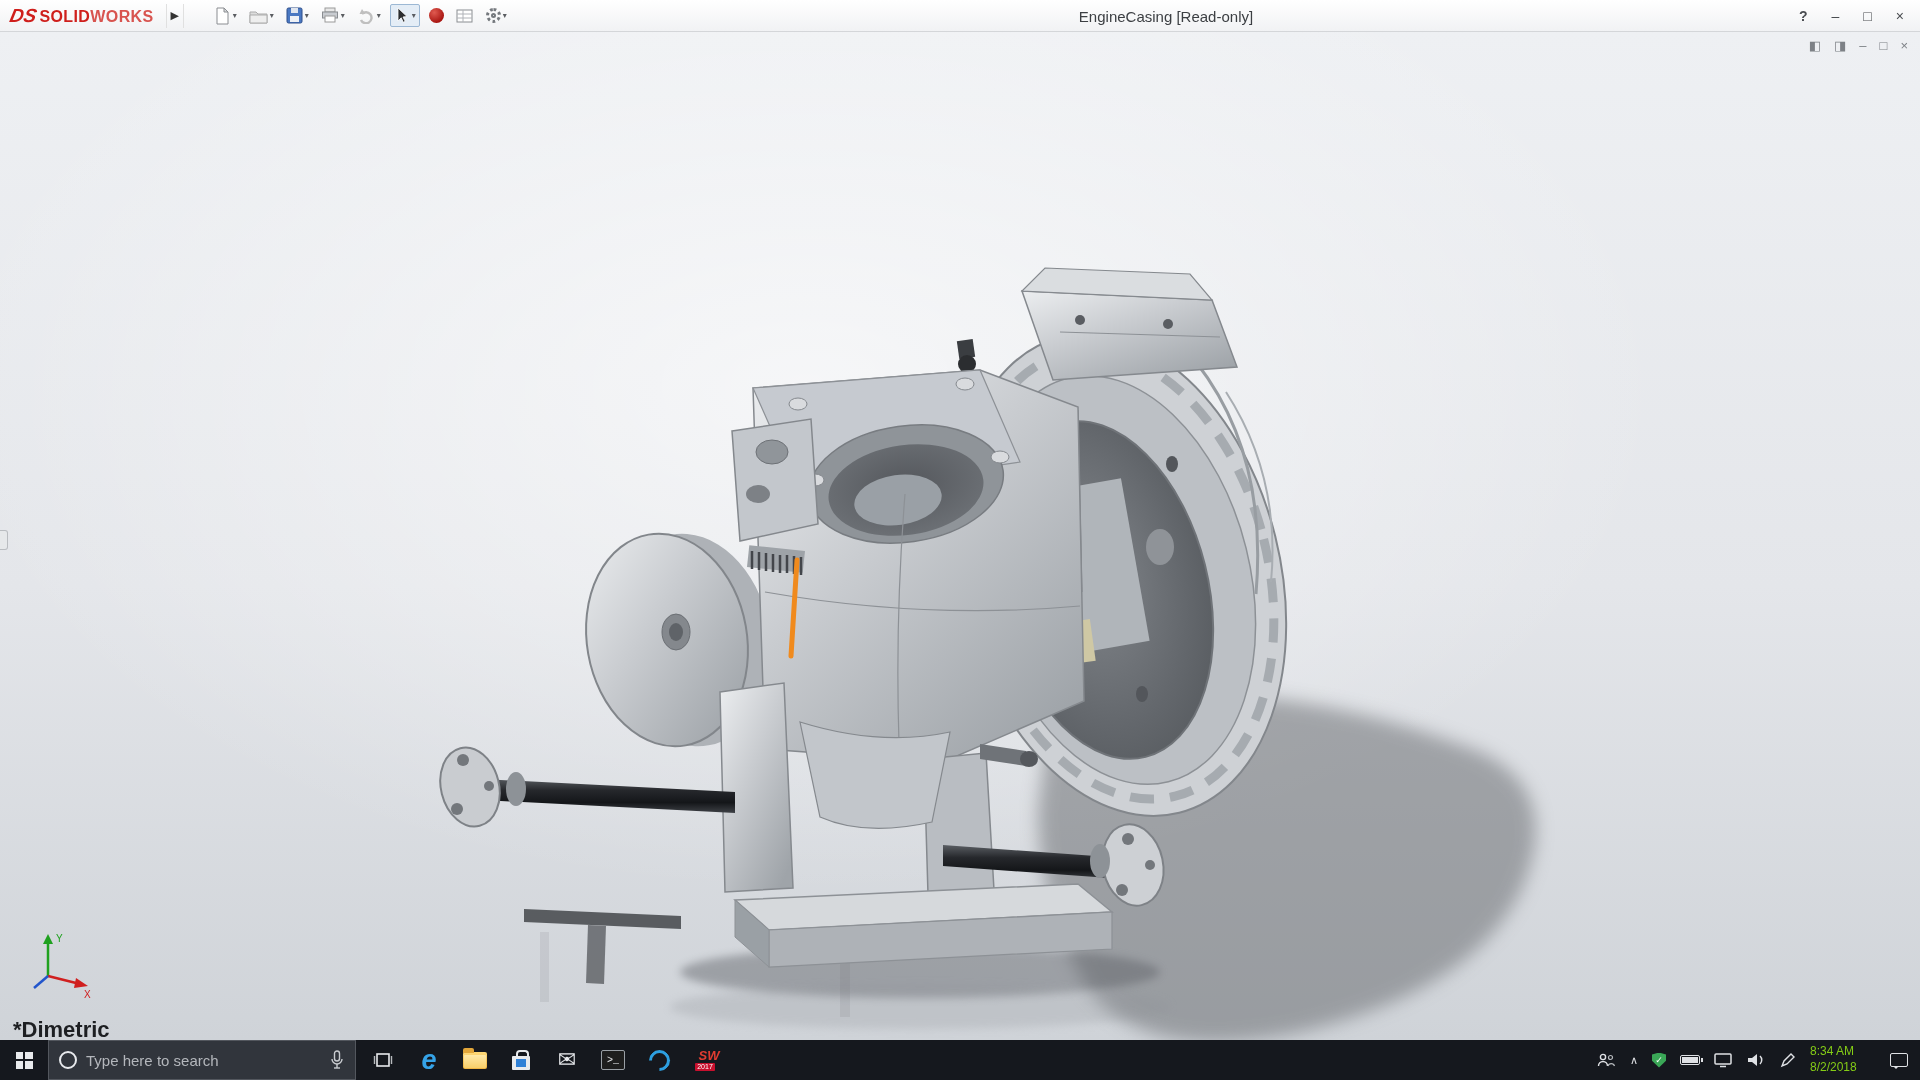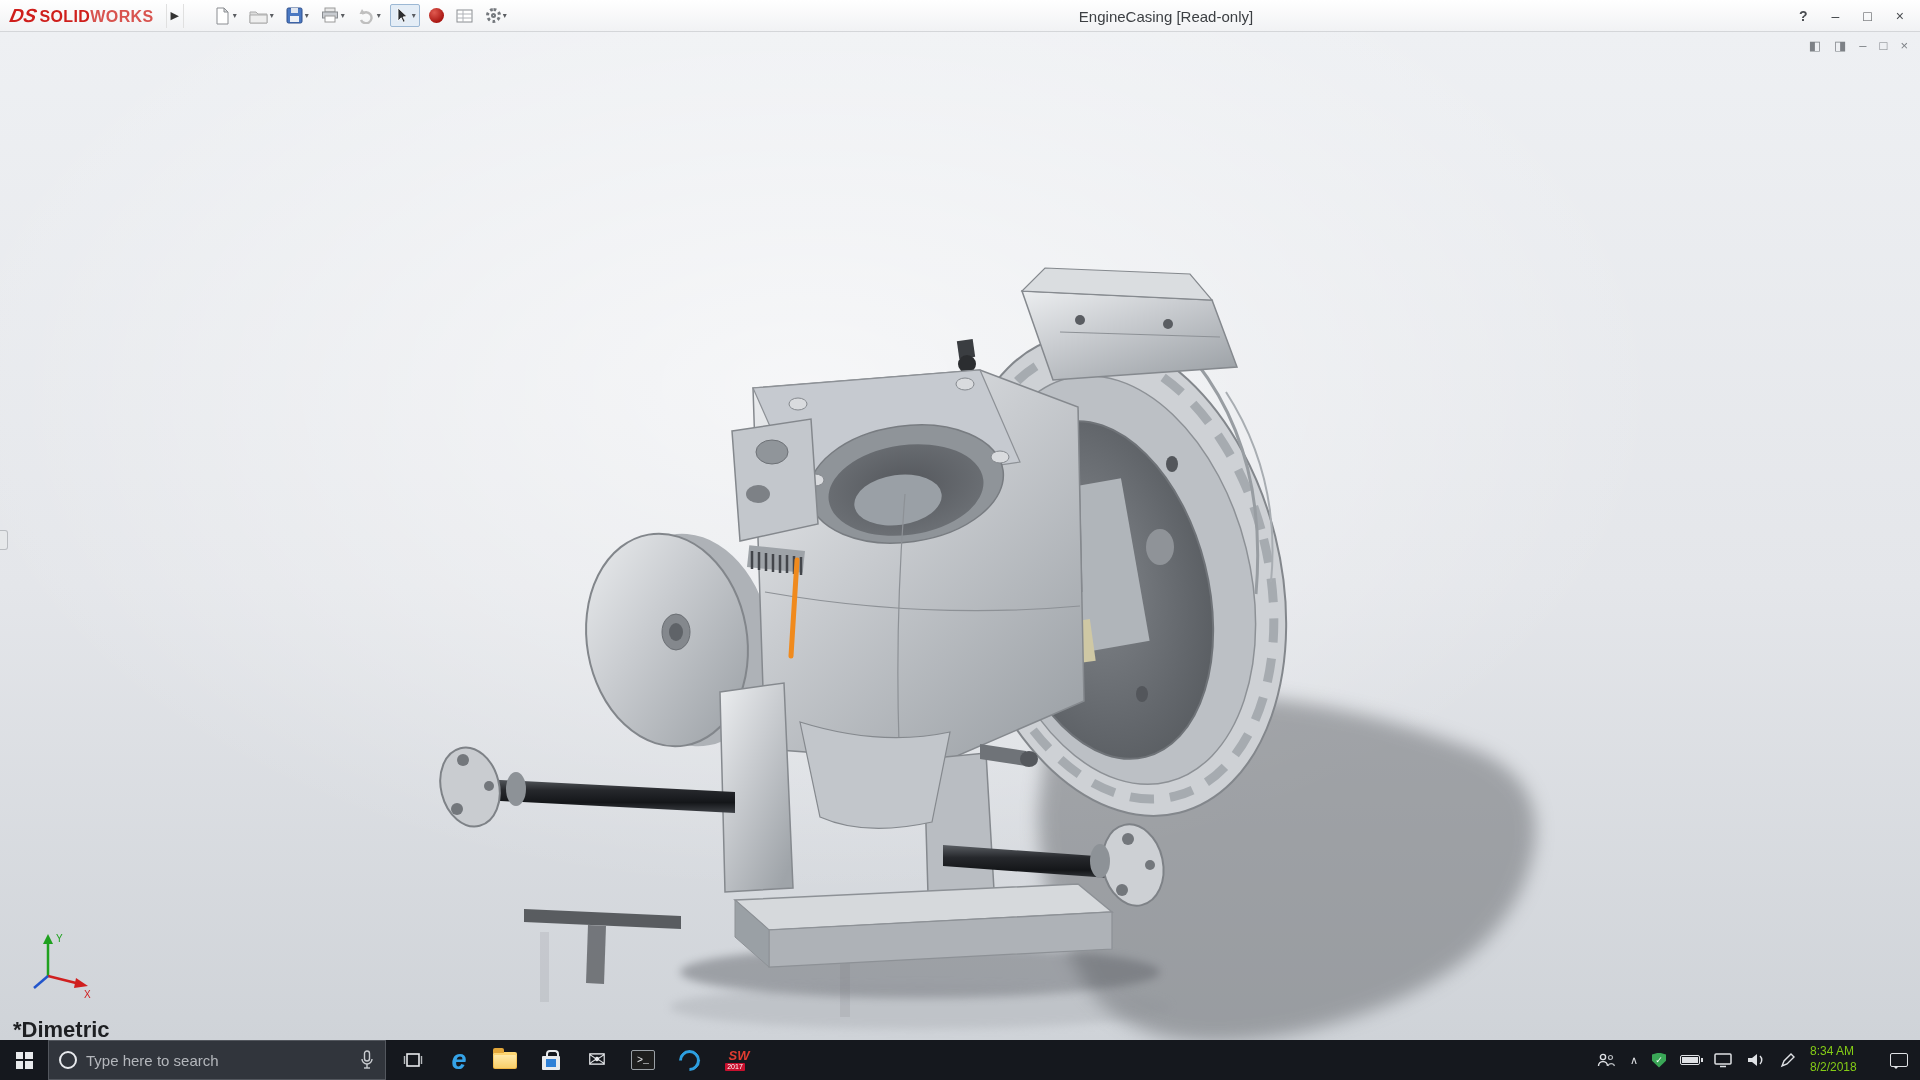--- a/index.html
+++ b/index.html
@@ -43,21 +43,21 @@
   .triad { position:absolute; left:26px; bottom:42px; }
   .edge-handle { position:absolute; left:0; top:498px; width:8px; height:20px; background:#e6e8ea;
     border:1px solid #b9bcc0; border-left:none; border-radius:0 3px 3px 0; }
 
   
   .taskbar { position:absolute; left:0; right:0; bottom:0; height:40px; background:#15181e;
     display:flex; align-items:stretch; color:#e8eaed; }
   .start { width:48px; display:flex; align-items:center; justify-content:center; }
   .winlogo { width:17px; height:17px; display:grid; grid-template-columns:1fr 1fr; grid-template-rows:1fr 1fr; gap:2px; }
   .winlogo i { background:#e8eaed; }
-  .search { width:338px; background:#31353c; border:1px solid #53575e; display:flex; align-items:center; padding:4px 10px; gap:9px; }
+  .search { width:308px; background:#31353c; border:1px solid #53575e; display:flex; align-items:center; padding:4px 10px; gap:9px; }
   .cortana { width:18px; height:18px; border-radius:50%; border:2px solid #e8eaed; flex:none; }
   .search input { flex:1; background:transparent; border:none; outline:none; color:#cfd2d6; font-size:15px;
     font-family:"Liberation Sans", sans-serif; }
   .search input::placeholder { color:#b4b7bc; }
   .tb-apps { display:flex; align-items:center; margin-left:4px; }
   .tb-app { width:46px; height:40px; display:flex; align-items:center; justify-content:center; }
   .edge-e { color:#35a3e8; font-size:27px; font-weight:bold; font-style:italic; line-height:1; }
   .folder { width:24px; height:17px; background:linear-gradient(#ffd977,#f0b442); border-radius:2px; position:relative; }
   .folder::before { content:""; position:absolute; top:-4px; left:0; width:11px; height:5px; background:#e2a63a; border-radius:2px 2px 0 0; }
   .folder::after { content:""; position:absolute; left:1px; right:1px; top:3px; bottom:1px;

